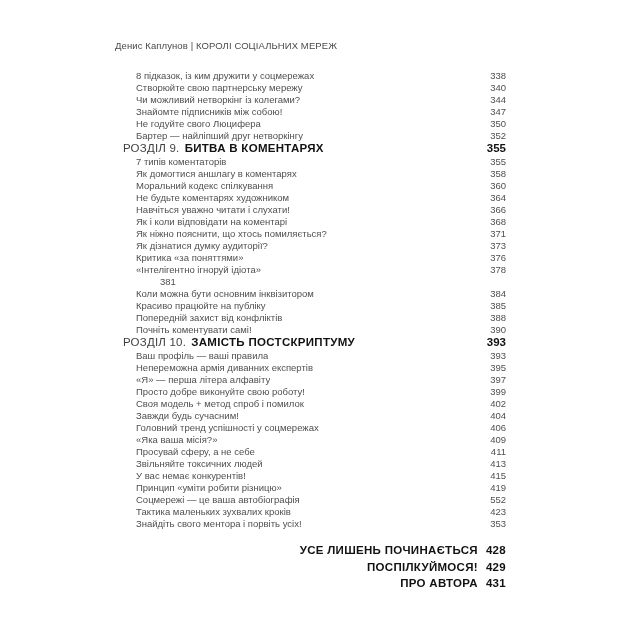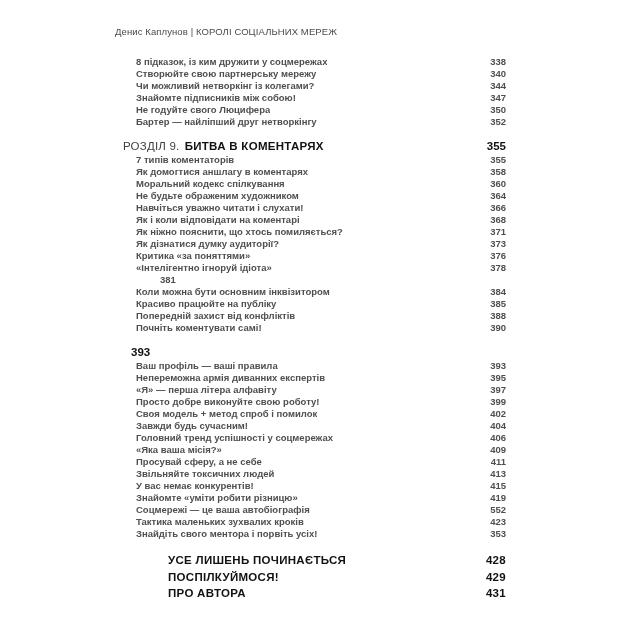--- a/index.html
+++ b/index.html
@@ -4,55 +4,54 @@
 <style>
   * { box-sizing: border-box; }
   html, body { margin: 0; padding: 0; }
   body {
     width: 630px; height: 630px;
     background: #ffffff;
     font-family: "Liberation Sans", sans-serif;
     position: relative;
     overflow: hidden;
   }
-  .page { position: absolute; left: 115px; top: 26px; width: 391px; }
+  .page { position: absolute; left: 115px; top: 40px; width: 391px; }
 
   .running-head {
     font-size: 9.5px; line-height: 12px;
     color: #4a4a4a; letter-spacing: 0.1px;
     white-space: nowrap;
   }
 
   .block { margin-top: 18px; }
 
   .entry-row {
     display: flex; justify-content: space-between; align-items: baseline;
     font-size: 9.5px; line-height: 12px;
     color: #4f4f4f;
     padding-left: 21px;
     white-space: nowrap;
-    font-weight: bold;
   }
   .entry-row .t { overflow: hidden; }
   .entry-row .p { flex: none; margin-left: 24px; }
 
   .chapter-row {
     display: flex; justify-content: space-between; align-items: baseline;
-    margin-top: 12px; margin-bottom: 1px;
+    margin-bottom: 1px;
     padding-left: 8px;
     font-size: 11.5px; line-height: 13px;
     white-space: nowrap;
   }
   .ch-label { color: #3f3f3f; font-weight: 400; letter-spacing: 0.2px; }
   .ch-title { color: #121212; font-weight: 700; letter-spacing: 0.3px; margin-left: 2px; }
   .ch-page  { color: #121212; font-weight: 700; flex: none; margin-left: 8px; }
 
   .footer-block { margin-top: 12px; }
   .footer-row {
-    display: flex; justify-content: space-between; align-items: baseline;
+    display: flex; justify-content: flex-end; align-items: baseline;
     font-size: 11.5px; line-height: 16.5px;
     font-weight: 700; color: #121212; letter-spacing: 0.3px;
     padding-left: 8px;
     white-space: nowrap;
     margin-left: 45px;
   }
   .footer-row .p { flex: none; margin-left: 8px; }
 </style>
 </head>
 <body>
@@ -102,21 +101,21 @@
   </div>
       <div class="entry-row">
     <span class="t">Як домогтися аншлагу в коментарях</span>
     <span class="p">358</span>
   </div>
       <div class="entry-row">
     <span class="t">Моральний кодекс спілкування</span>
     <span class="p">360</span>
   </div>
       <div class="entry-row">
-    <span class="t">Не будьте ображеним художником</span>
+    <span class="t">Не будьте коментарях художником</span>
     <span class="p">364</span>
   </div>
       <div class="entry-row">
     <span class="t">Навчіться уважно читати і слухати!</span>
     <span class="p">366</span>
   </div>
       <div class="entry-row">
     <span class="t">Як і коли відповідати на коментарі</span>
     <span class="p">368</span>
   </div>
@@ -151,20 +150,24 @@
     <span class="t">Попередній захист від конфліктів</span>
     <span class="p">388</span>
   </div>
       <div class="entry-row">
     <span class="t">Почніть коментувати самі!</span>
     <span class="p">390</span>
   </div>
     </div>
 
   <div class="chapter-row">
+    <span>
+      <span class="ch-label">РОЗДІЛ 10.</span>
+      <span class="ch-title">ЗАМІСТЬ ПОСТСКРИПТУМУ</span>
+    </span>
     <span class="ch-page">393</span>
   </div>
   <div>
       <div class="entry-row">
     <span class="t">Ваш профіль — ваші правила</span>
     <span class="p">393</span>
   </div>
       <div class="entry-row">
     <span class="t">Непереможна армія диванних експертів</span>
     <span class="p">395</span>
@@ -199,21 +202,21 @@
   </div>
       <div class="entry-row">
     <span class="t">Звільняйте токсичних людей</span>
     <span class="p">413</span>
   </div>
       <div class="entry-row">
     <span class="t">У вас немає конкурентів!</span>
     <span class="p">415</span>
   </div>
       <div class="entry-row">
-    <span class="t">Знайомте «уміти робити різницю»</span>
+    <span class="t">Принцип «уміти робити різницю»</span>
     <span class="p">419</span>
   </div>
       <div class="entry-row">
     <span class="t">Соцмережі — це ваша автобіографія</span>
     <span class="p">552</span>
   </div>
       <div class="entry-row">
     <span class="t">Тактика маленьких зухвалих кроків</span>
     <span class="p">423</span>
   </div>

